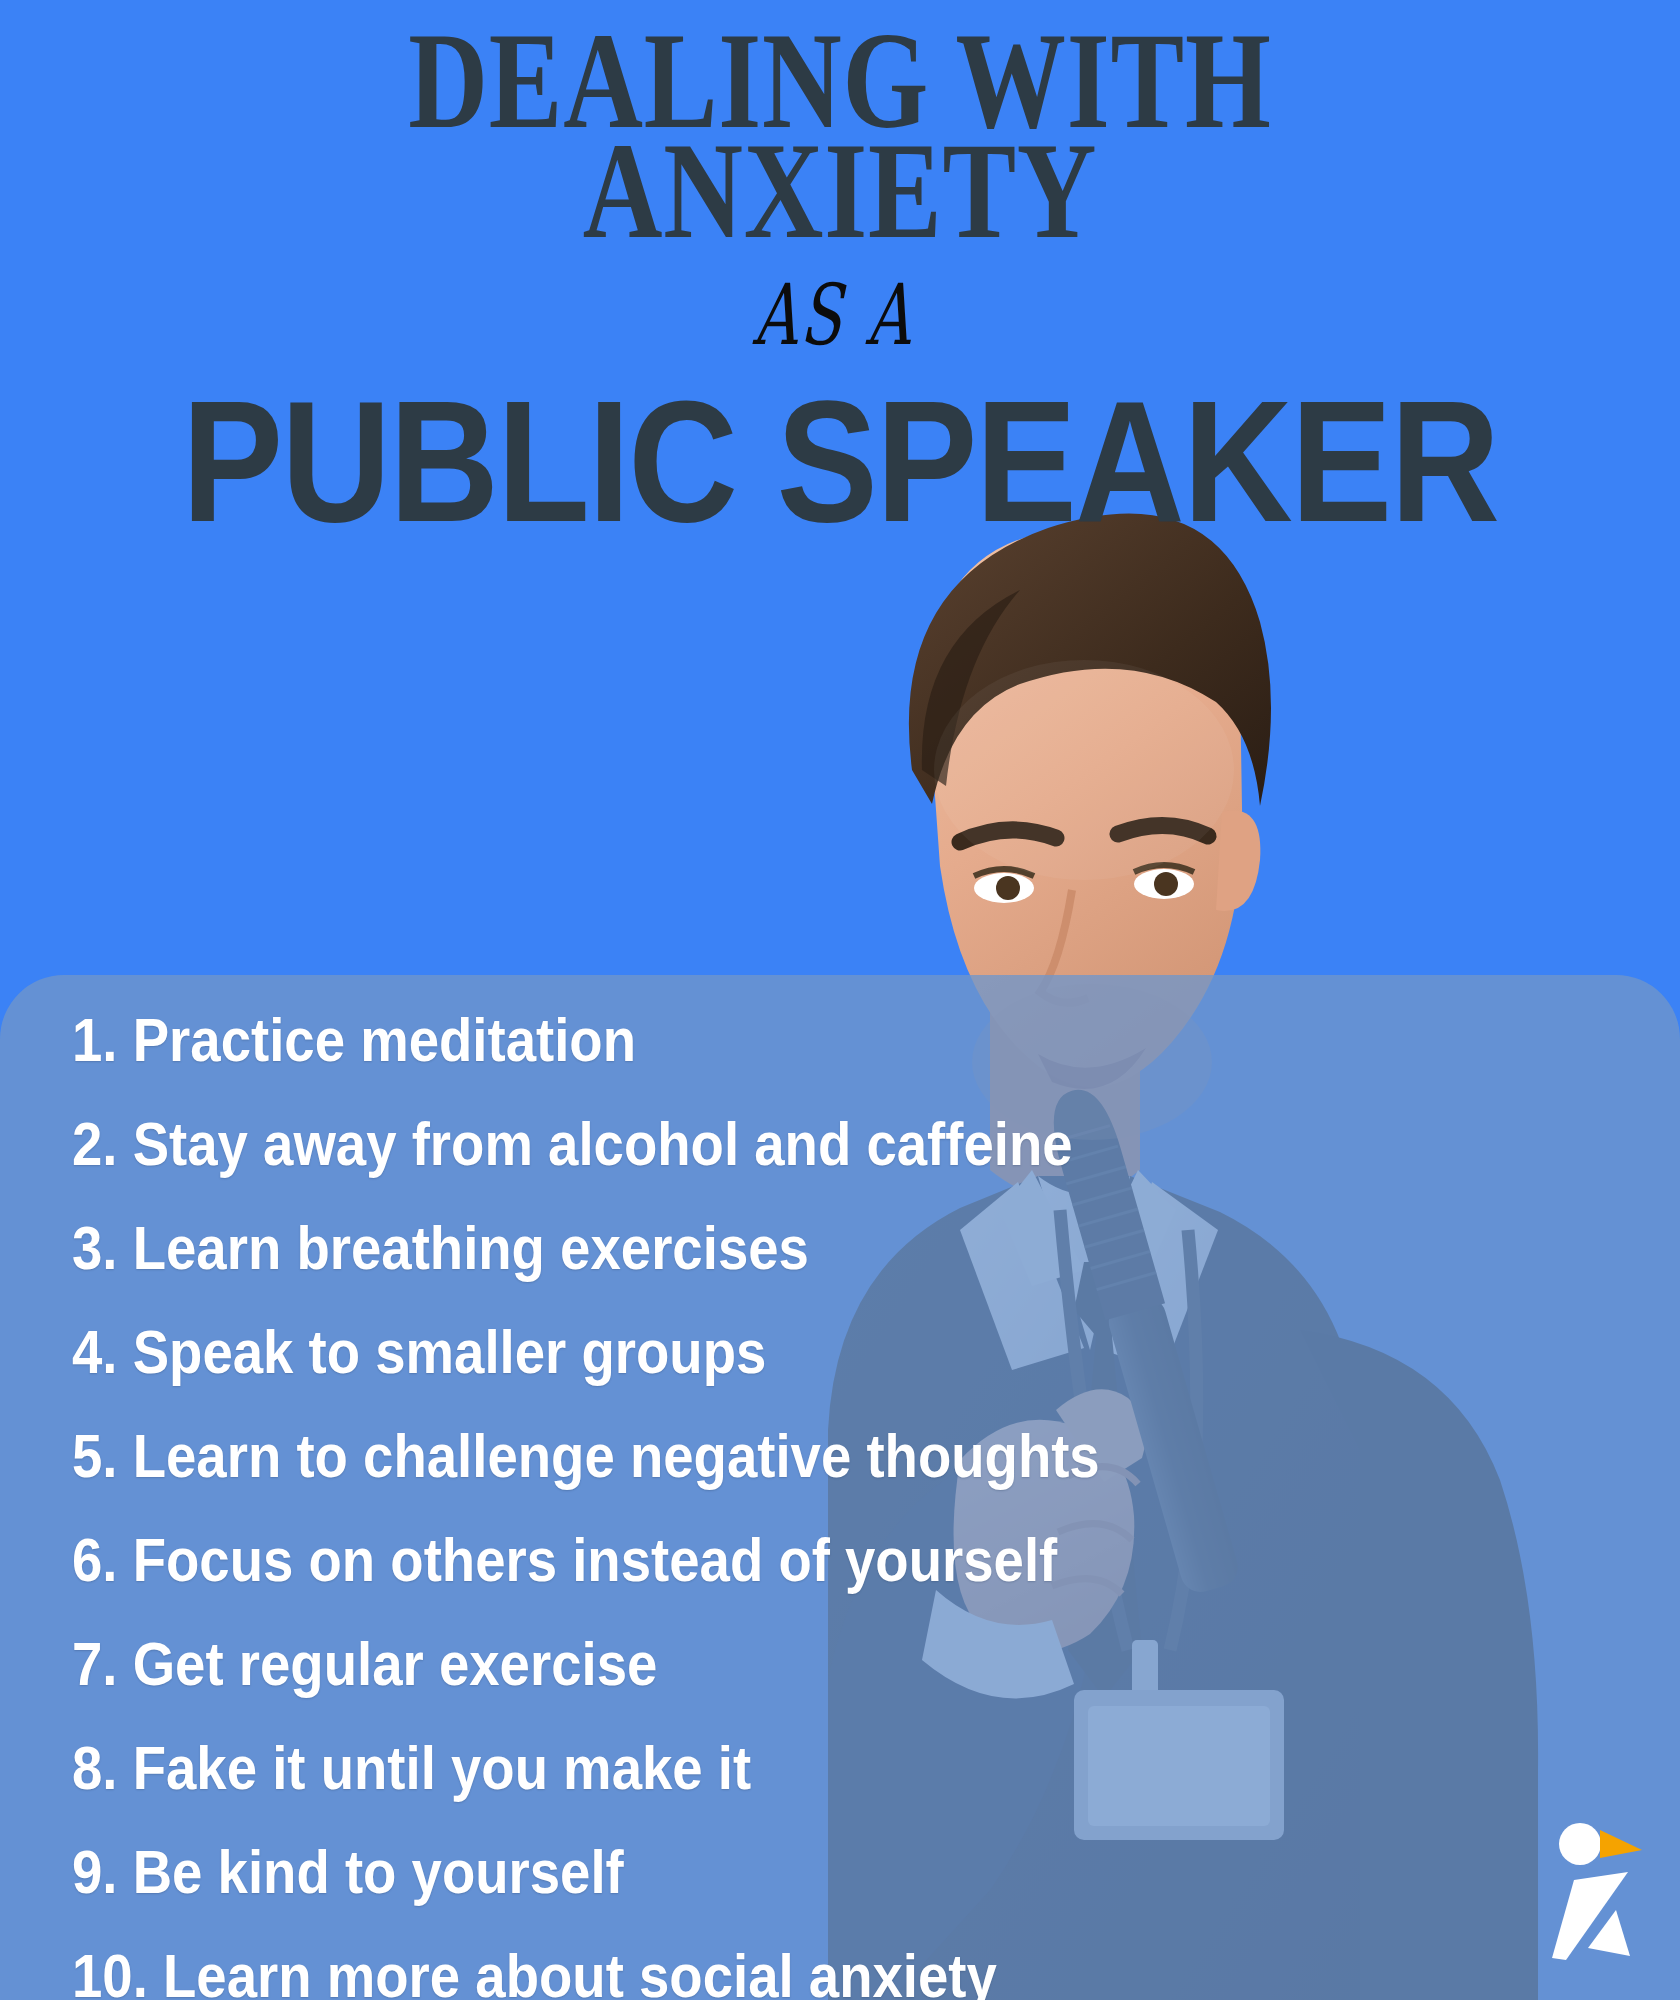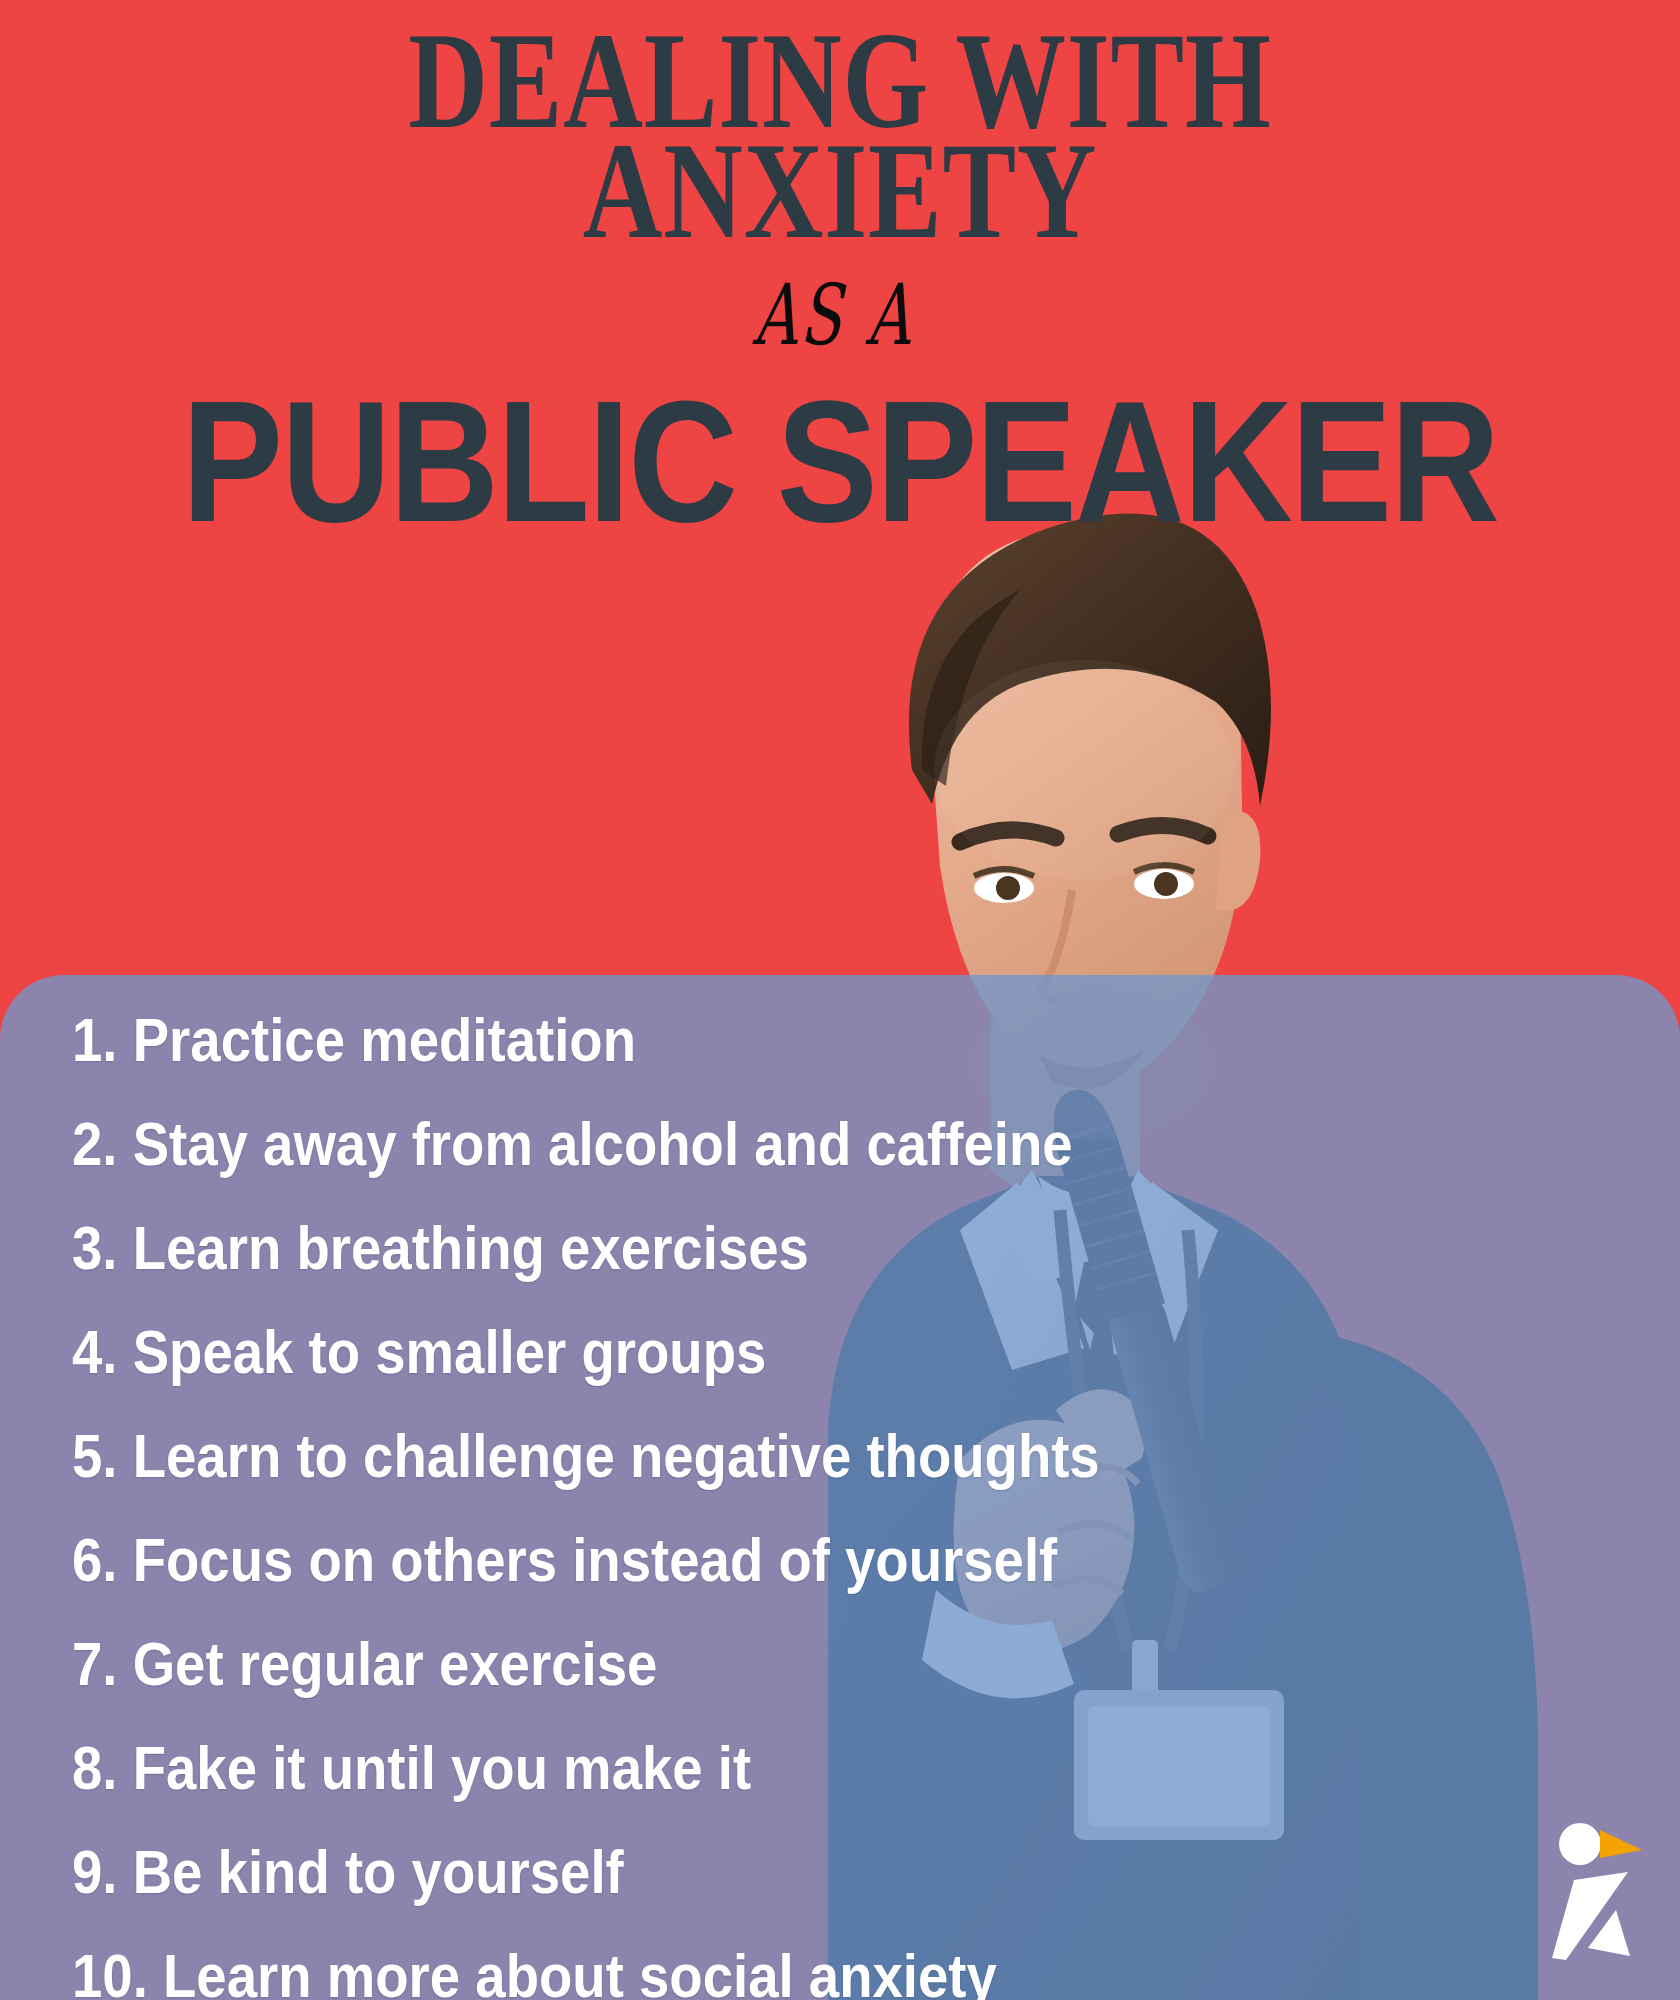--- a/index.html
+++ b/index.html
@@ -3,21 +3,21 @@
 <meta charset="utf-8">
 <style>
   html,body{margin:0;padding:0;}
   body{
     width:1680px;height:2000px;overflow:hidden;
     font-family:"Liberation Sans", sans-serif;
     background:#c5dcf6;
   }
   #poster{
     position:relative;width:1680px;height:2000px;
-    background:#ef4444;overflow:hidden;
+    background:#3b82f6;overflow:hidden;
   }
 
   
   .heading-block{
     position:absolute;left:0;top:0;width:1680px;
     text-align:center;z-index:6;pointer-events:none;
   }
   .title-main{
     font-family:"Liberation Serif", "DejaVu Serif", serif;
     font-weight:700;

